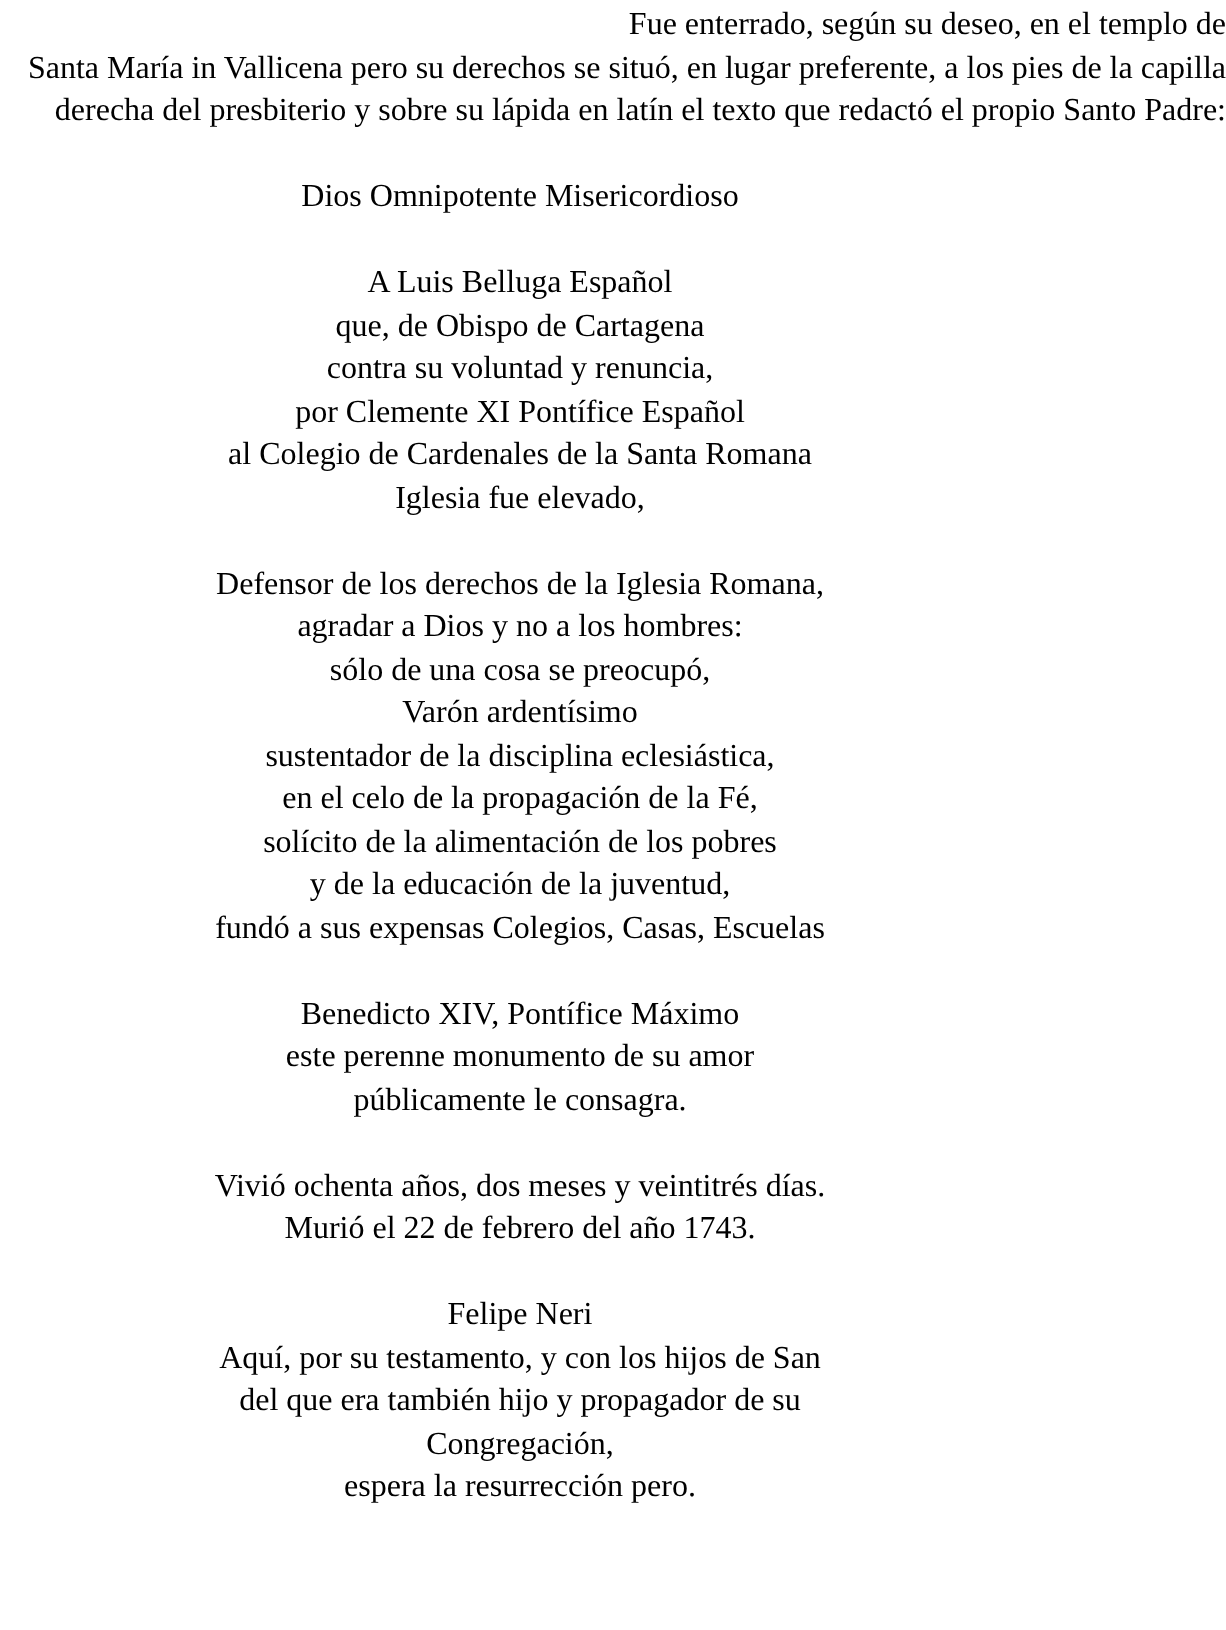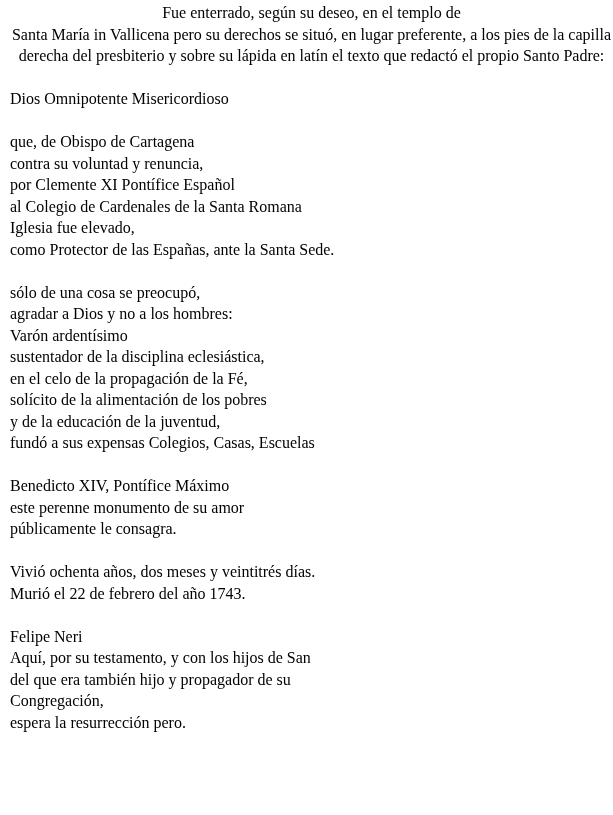--- a/index.html
+++ b/index.html
@@ -16,26 +16,27 @@
     font-size: 16px;
     line-height: 21.5px;
   }
   .page {
     box-sizing: border-box;
     width: 613px;
     height: 815px;
     padding: 2px 0 0 10px;
   }
   .intro .line {
-    text-align: center;
+    text-align: right;
     white-space: nowrap;
   }
   .stanza {
     margin-top: 21.5px;
     width: 500px;
+    text-align: center;
   }
   .stanza .line {
     white-space: nowrap;
   }
 </style>
 </head>
 <body>
 
 <div class="page">
 
@@ -43,31 +44,32 @@
     <div class="line">Fue enterrado, según su deseo, en el templo de</div>
     <div class="line">Santa María in Vallicena pero su derechos se situó, en lugar preferente, a los pies de la capilla</div>
     <div class="line">derecha del presbiterio y sobre su lápida en latín el texto que redactó el propio Santo Padre:</div>
   </div>
 
   <div class="stanza">
     <div class="line">Dios Omnipotente Misericordioso</div>
   </div>
 
   <div class="stanza">
+    <div class="line">A Luis Belluga Español</div>
     <div class="line">que, de Obispo de Cartagena</div>
     <div class="line">contra su voluntad y renuncia,</div>
     <div class="line">por Clemente XI Pontífice Español</div>
     <div class="line">al Colegio de Cardenales de la Santa Romana</div>
     <div class="line">Iglesia fue elevado,</div>
-    <div class="line">como Protector de las Españas, ante la Santa Sede.</div>
   </div>
 
   <div class="stanza">
+    <div class="line">Defensor de los derechos de la Iglesia Romana,</div>
+    <div class="line">agradar a Dios y no a los hombres:</div>
     <div class="line">sólo de una cosa se preocupó,</div>
-    <div class="line">agradar a Dios y no a los hombres:</div>
     <div class="line">Varón ardentísimo</div>
     <div class="line">sustentador de la disciplina eclesiástica,</div>
     <div class="line">en el celo de la propagación de la Fé,</div>
     <div class="line">solícito de la alimentación de los pobres</div>
     <div class="line">y de la educación de la juventud,</div>
     <div class="line">fundó a sus expensas Colegios, Casas, Escuelas</div>
   </div>
 
   <div class="stanza">
     <div class="line">Benedicto XIV, Pontífice Máximo</div>

